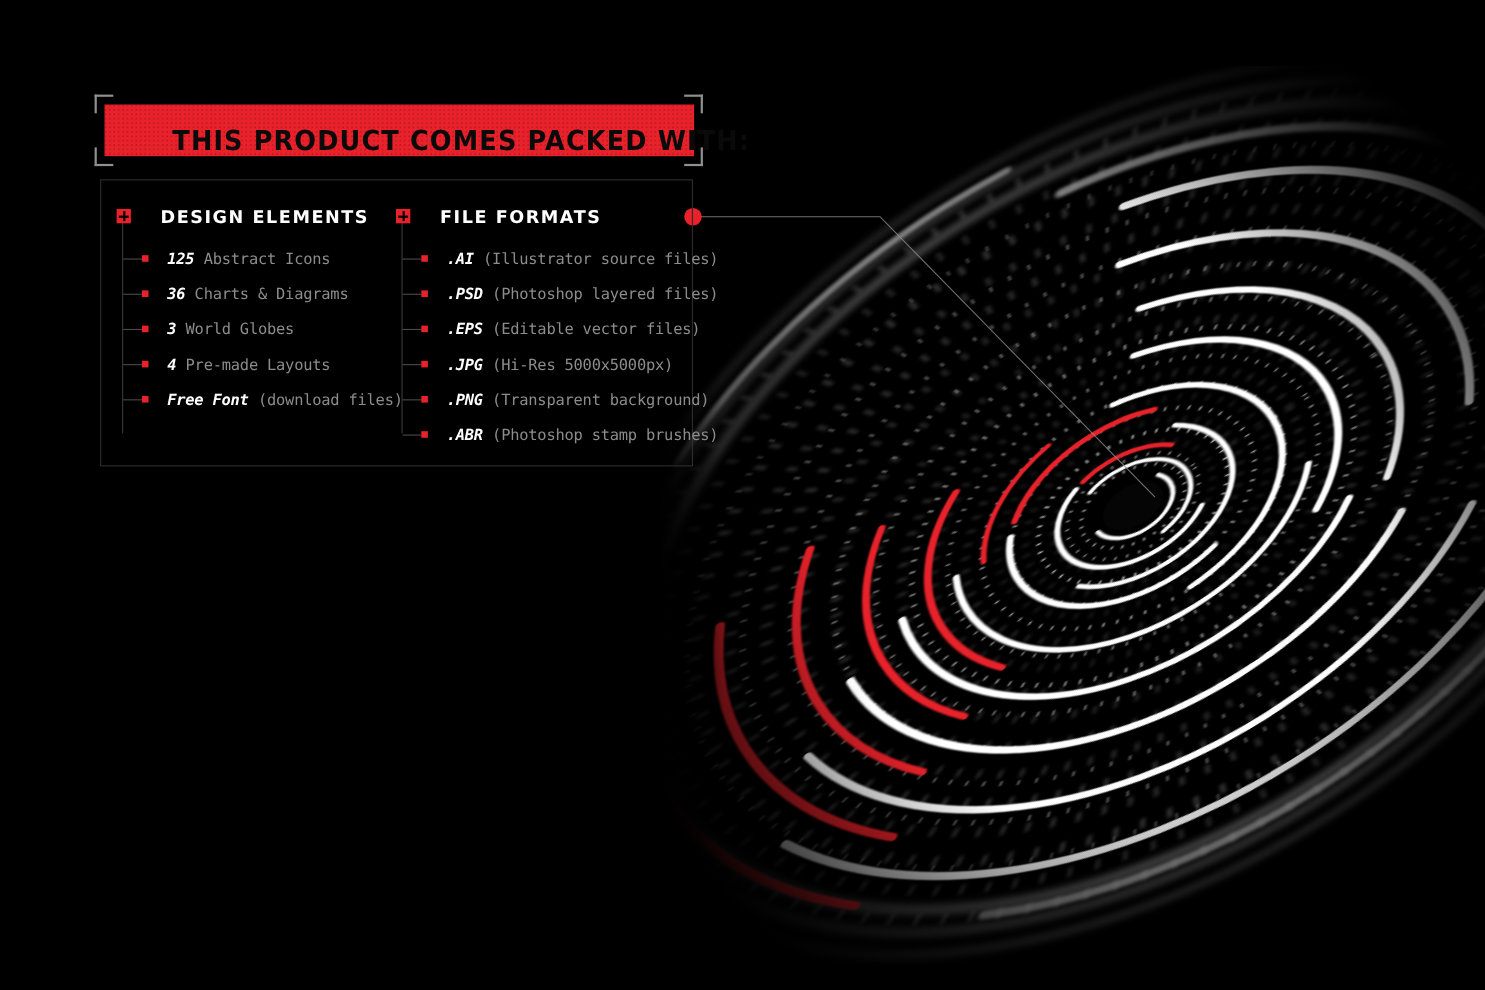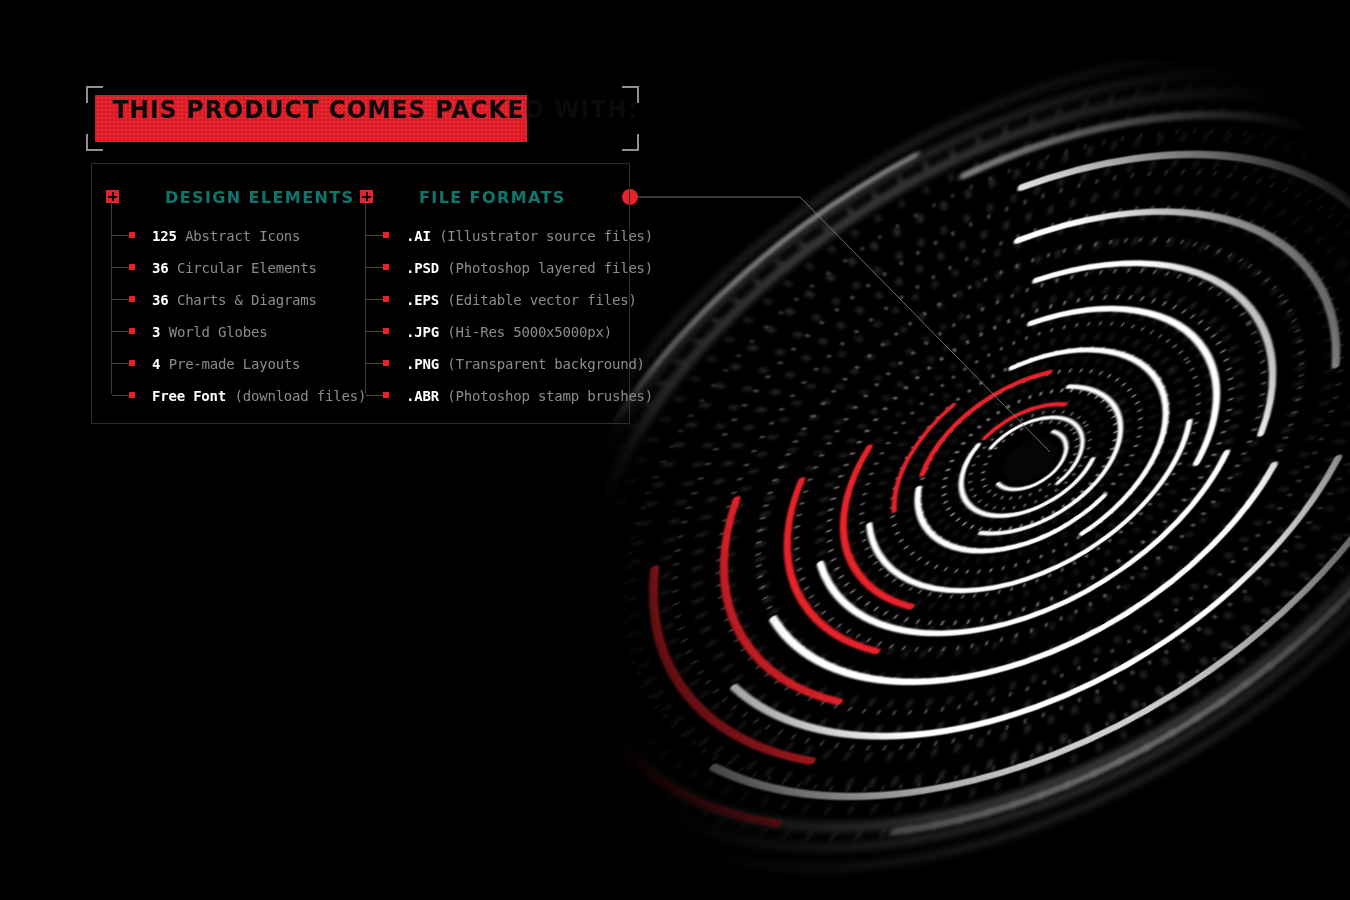--- a/index.html
+++ b/index.html
@@ -24,23 +24,23 @@
     width: 790px; height: 840px;
     overflow: hidden;
     pointer-events: none;
   }
   #graphic-wrap svg { display: block; }
 
   
   #banner {
     position: absolute;
     left: 95px; top: 95px;
-    width: 432px; height: 47px;
+    width: 536px; height: 47px;
     background: #e8212b;
-    display: flex; align-items: flex-start;
+    display: flex; align-items: flex-end; padding-left: 44px;
   }
   #banner::after {
     content: "";
     position: absolute; inset: 0;
     background-image:
       radial-gradient(circle at 1px 1px, rgba(0,0,0,.20) 0.7px, transparent 0.9px);
     background-size: 4px 4px;
     pointer-events: none;
   }
   #banner-text {
@@ -102,22 +102,22 @@
   }
   .sect-marker i {
     position: absolute;
     background: #000;
   }
   .sect-marker i.h { left: 2px; top: 5.5px; width: 9px; height: 2px; }
   .sect-marker i.v { left: 5.5px; top: 2px; width: 2px; height: 9px; }
 
   .col-heading {
     position: absolute;
-    left: 59px; top: 24px;
-    color: #0f766e;
+    left: 40px; top: 24px;
+    color: #ffffff;
     font-family: "DejaVu Sans", sans-serif;
     font-weight: bold;
     font-size: 16px;
     letter-spacing: 1.4px;
     white-space: nowrap;
   }
 
   .rows { position: absolute; left: 0; top: 56px; width: 100%; }
 
   .row {
@@ -144,20 +144,21 @@
     left: 46px; top: 50%;
     transform: translateY(-50%);
     white-space: nowrap;
     font-family: "DejaVu Sans Mono", monospace;
     font-size: 14px;
   }
   .row .strong {
     color: #ffffff;
     font-weight: bold;
     letter-spacing: -0.2px;
+    font-style: italic;
   }
   .row .muted {
     color: #8c8c8c;
     font-weight: normal;
     letter-spacing: -0.2px;
   }
 
   
   #connector { position: absolute; left: 0; top: 0; width: 1350px; height: 900px; pointer-events: none; }
   #red-dot {
@@ -310,28 +311,20 @@
 
         <div class="row">
           <span class="tick"></span>
           <span class="bullet"></span>
           <span class="txt">
             <span class="strong">125</span>
             <span class="muted">Abstract Icons</span>
           </span>
         </div>
 
-        <div class="row">
-          <span class="tick"></span>
-          <span class="bullet"></span>
-          <span class="txt">
-            <span class="strong">36</span>
-            <span class="muted">Circular Elements</span>
-          </span>
-        </div>
 
         <div class="row">
           <span class="tick"></span>
           <span class="bullet"></span>
           <span class="txt">
             <span class="strong">36</span>
             <span class="muted">Charts &amp; Diagrams</span>
           </span>
         </div>
 

